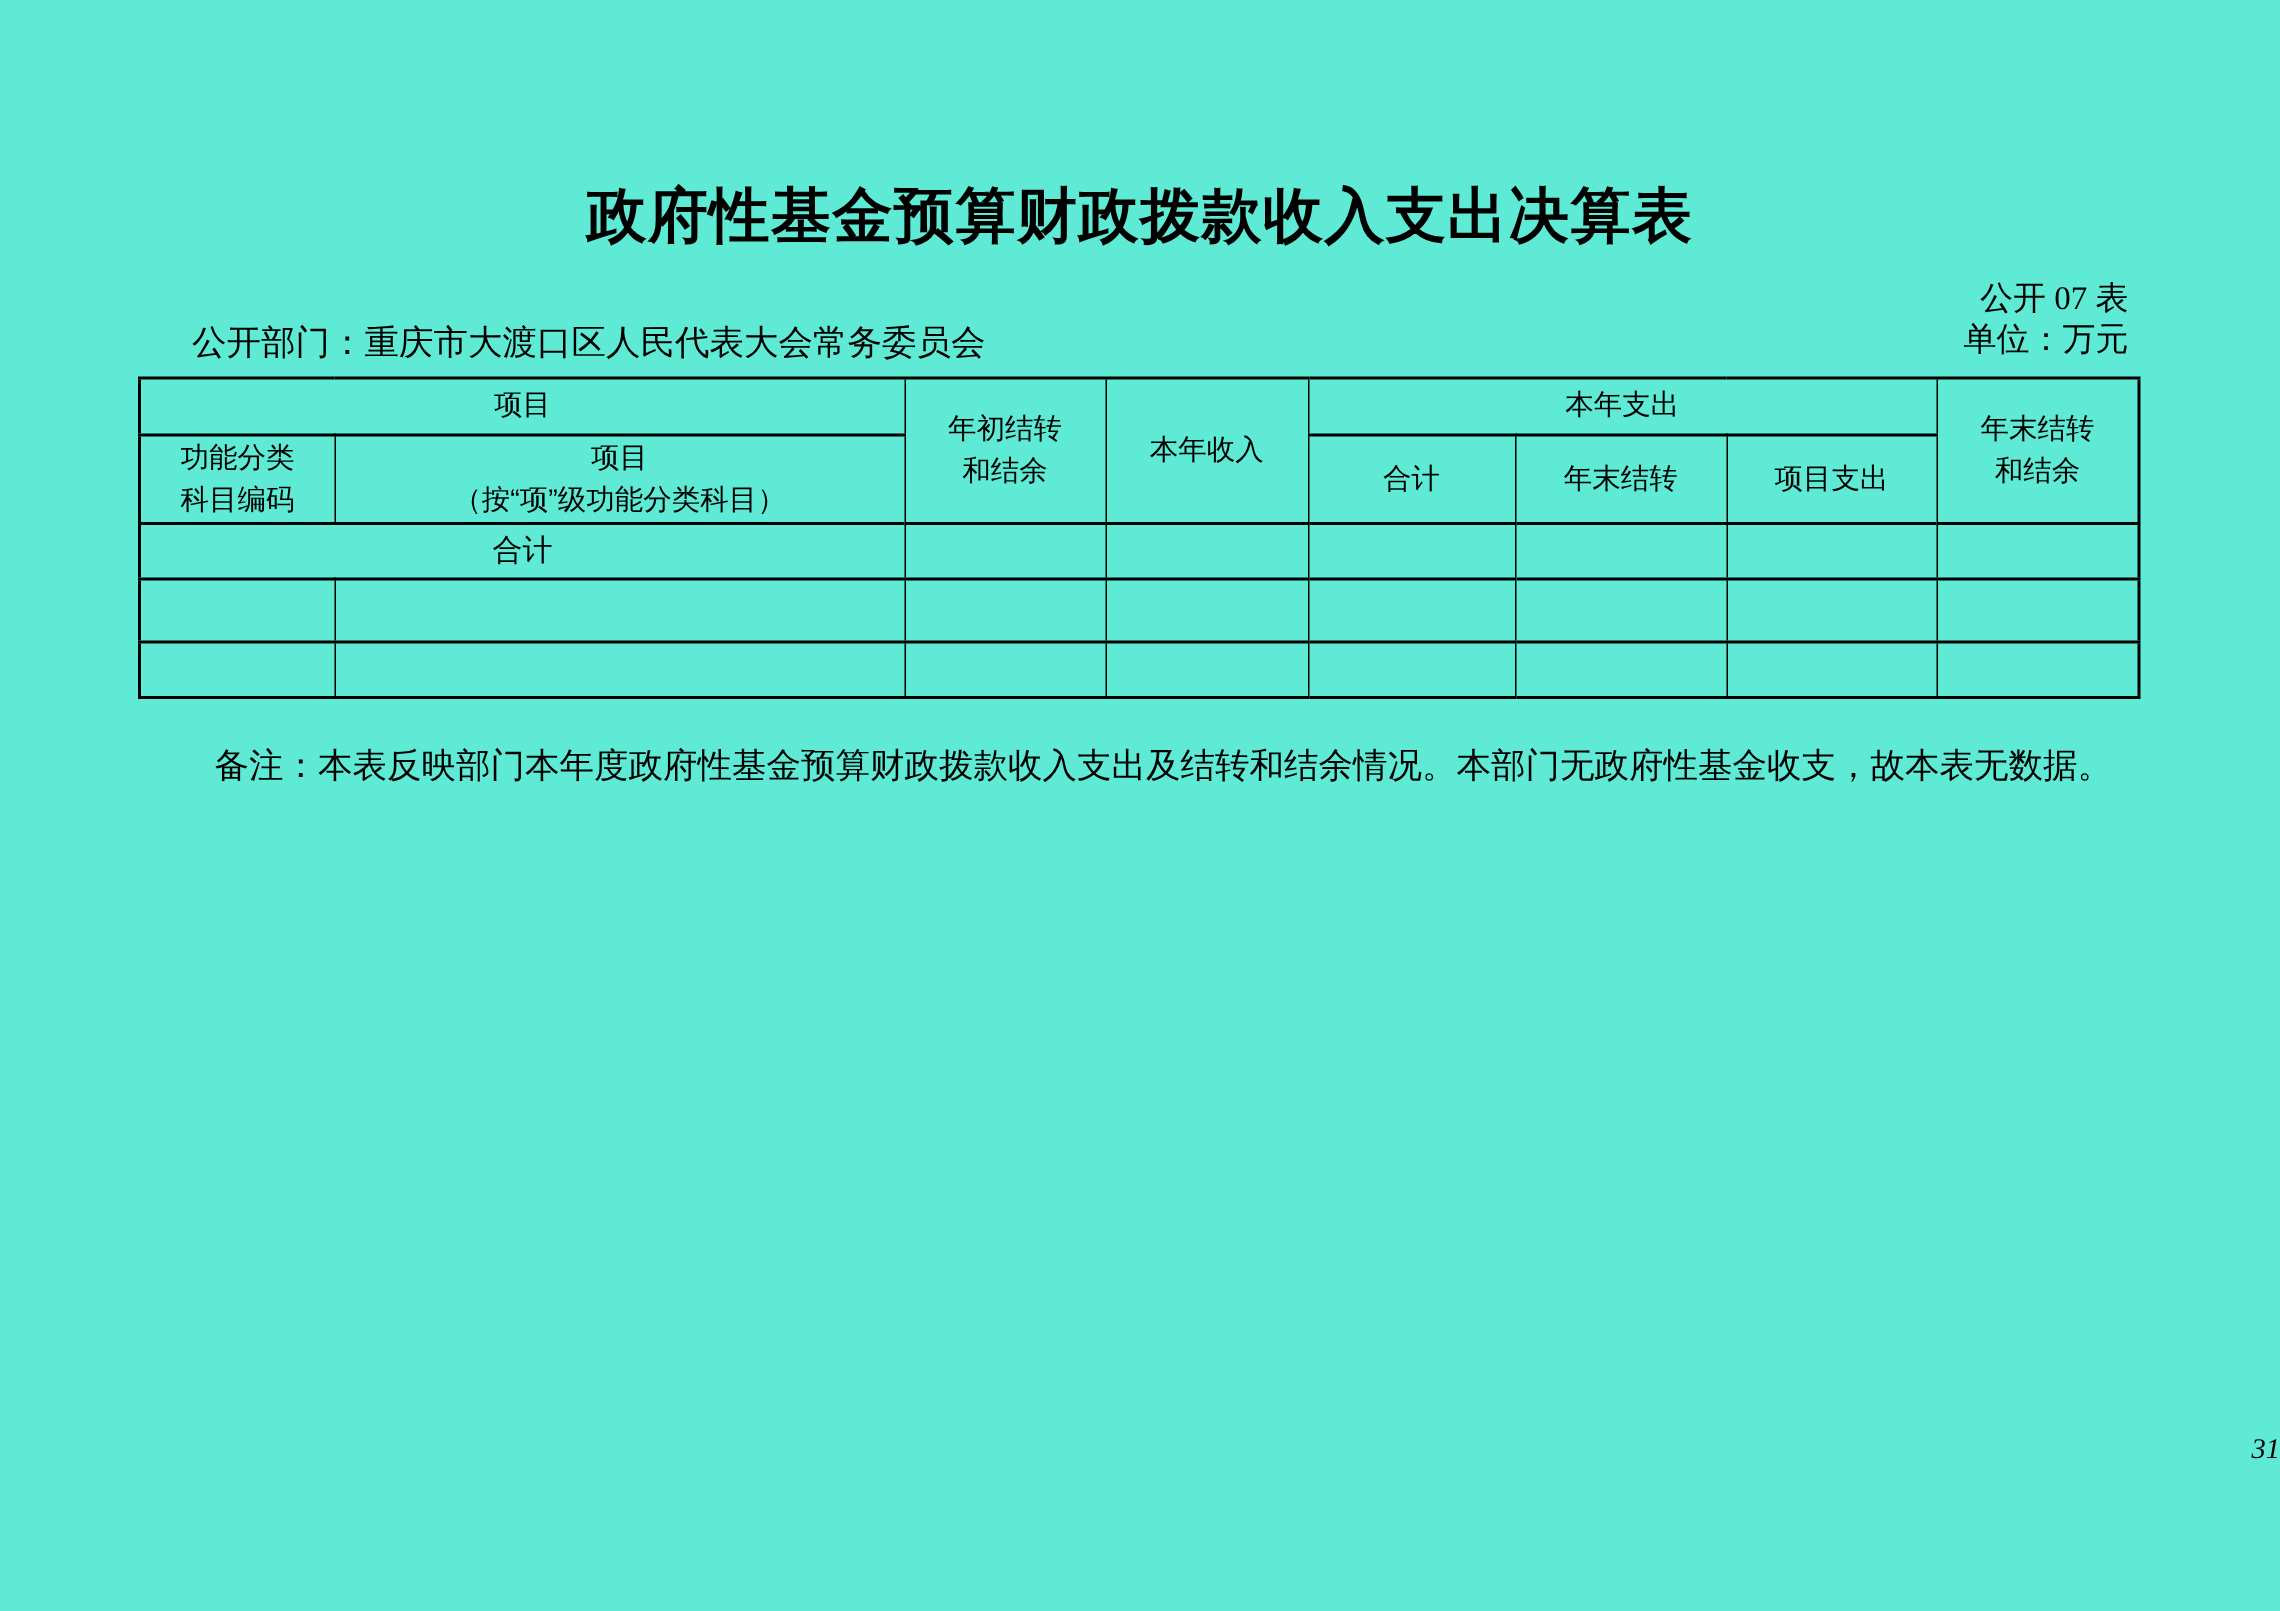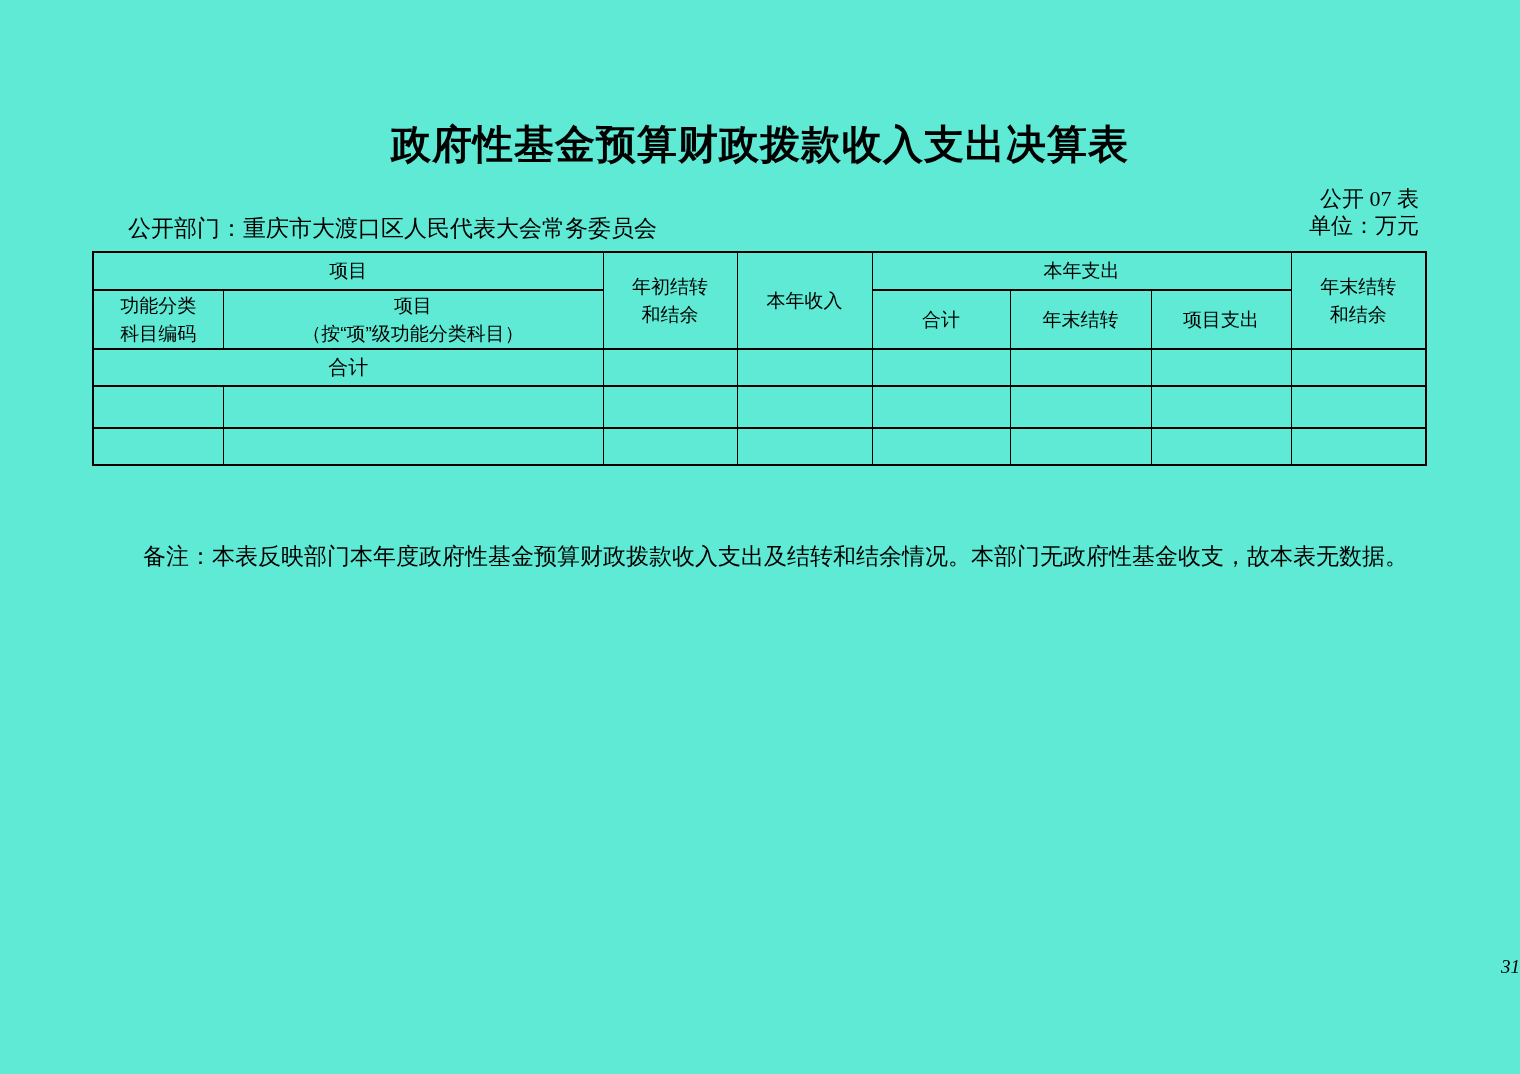--- a/index.html
+++ b/index.html
@@ -86,21 +86,20 @@
     font-family: "Liberation Serif", serif;
     font-size: 20px;
   }
   .note {
     position: absolute;
     top: 495px;
     left: 143px;
     width: 1300px;
     font-size: 23px;
     line-height: 1.35;
-    margin-top: 46px;
   }
   .page-number {
     position: absolute;
     top: 956px;
     left: 0;
     width: 100%;
     text-align: right;
     font-size: 19px;
     font-style: italic;
   }

